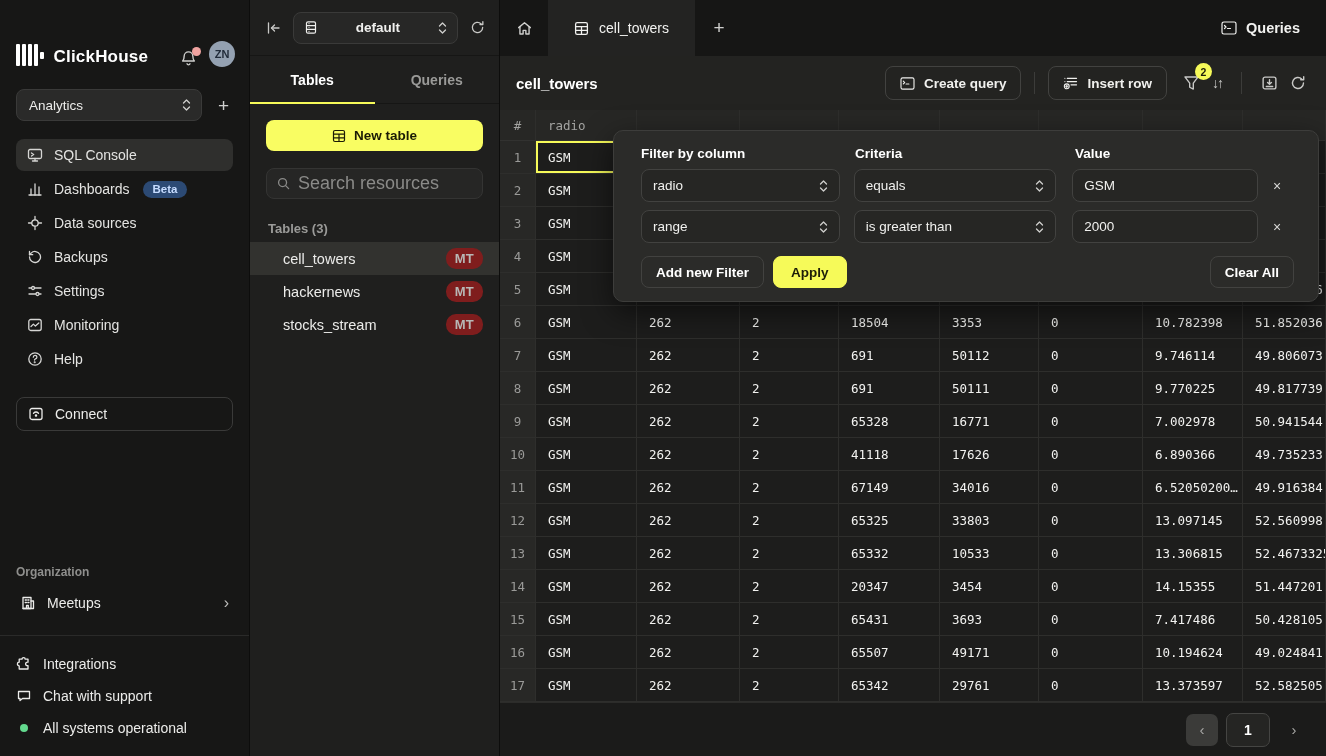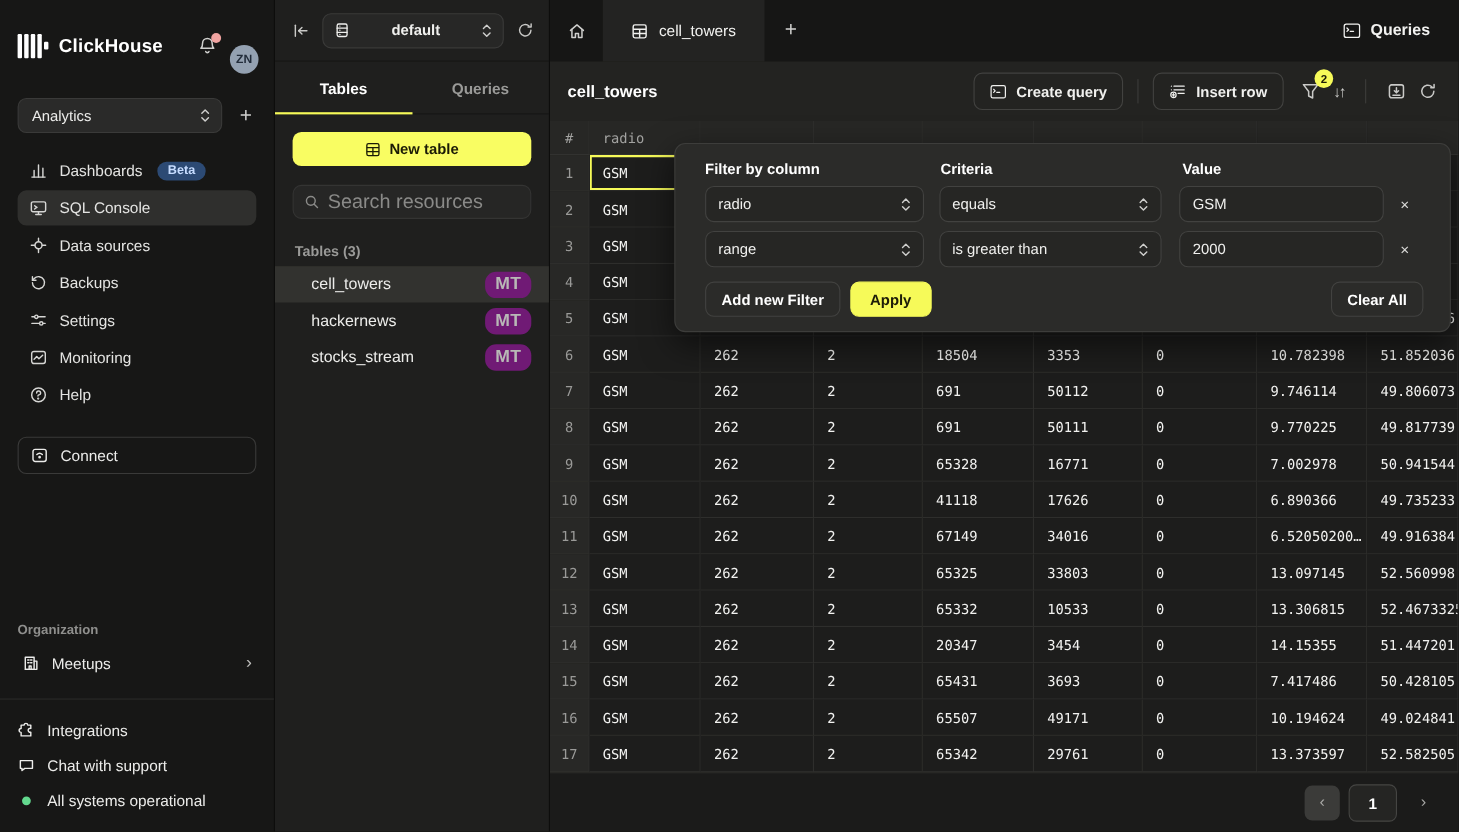--- a/index.html
+++ b/index.html
@@ -9,21 +9,21 @@
     background:#141413; color:#e8e8e6; font-size:14px;
     display:flex; position:relative;
   }
   svg { display:block; }
 
   
   .sidebar {
     width:250px; min-width:250px; background:#171716;
     display:flex; flex-direction:column; border-right:1px solid #0d0d0c;
   }
-  .brand-row { display:flex; align-items:center; padding:16px 14px 14px 16px; }
+  .brand-row { display:flex; align-items:flex-end; padding:16px 14px 14px 16px; }
   .logo { display:flex; align-items:center; gap:2.5px; height:24px; margin-right:10px; }
   .logo .bar { width:3.5px; height:22px; background:#fff; border-radius:1px; }
   .logo .nub { width:3.5px; height:7px; background:#fff; border-radius:1px; }
   .brand-name { font-size:17px; font-weight:700; letter-spacing:.2px; color:#fff; flex:1; }
   .bell-wrap { position:relative; margin-right:12px; color:#cfcfcd; }
   .bell-dot { position:absolute; top:-3px; right:-4px; width:9px; height:9px; border-radius:50%; background:#f0a3a0; }
   .avatar { width:26px; height:26px; border-radius:50%; background:#94a1b1; color:#222c3a;
     font-size:11px; font-weight:700; display:flex; align-items:center; justify-content:center;margin-top:25px; }
 
   .workspace-row { display:flex; align-items:center; gap:12px; padding:8px 16px 14px 16px; }
@@ -78,22 +78,22 @@
   .search-box { margin-top:17px; height:31px; background:#262625; border:1px solid #343433; border-radius:8px;
     display:flex; align-items:center; gap:8px; padding:0 10px; color:#8a8a88; }
   .search-box input { background:transparent; border:none; outline:none; color:#e8e8e6;
     font-size:18px; width:100%; font-family:inherit; }
   .search-box input::placeholder { color:#8a8a88; }
   .tables-label { margin:22px 0 6px 2px; color:#9a9a98; font-size:13px; font-weight:600; }
   .table-list { display:flex; flex-direction:column; margin:0 -16px; }
   .table-item { display:flex; align-items:center; height:33px; padding:0 16px 0 33px;
     color:#ececea; font-size:14.5px; cursor:pointer; }
   .table-item.active { background:#32322f; }
-  .mt-badge { margin-left:auto; background:#701a75; color:#b8b8b6; border-radius:10px;
-    font-size:16px; font-weight:700; padding:3px 9px; letter-spacing:.3px; }
+  .mt-badge { margin-left:auto; background:#7f1d1d; color:#b8b8b6; border-radius:10px;
+    font-size:13px; font-weight:700; padding:3px 9px; letter-spacing:.3px; }
 
   
   .main { flex:1; display:flex; flex-direction:column; background:#1c1c1b; min-width:0; }
   .tabbar { height:56px; background:#161615; display:flex; align-items:stretch; }
   .home-btn { width:48px; display:flex; align-items:center; justify-content:center; color:#cfcfcd; cursor:pointer; }
   .doc-tab { background:#232322; display:flex; align-items:center; gap:10px; padding:0 26px;
     font-size:14px; color:#f2f2f0; cursor:pointer; }
   .tab-plus { width:48px; display:flex; align-items:center; justify-content:center;
     color:#cfcfcd; font-size:19px; cursor:pointer; }
   .tabbar-spacer { flex:1; }
@@ -200,39 +200,39 @@
         <svg width="9" height="14" viewBox="0 0 9 14" fill="none" stroke="currentColor" stroke-width="1.3" stroke-linecap="round" stroke-linejoin="round">
             <path d="M1.5 5 4.5 2l3 3"></path>
             <path d="M1.5 9l3 3 3-3"></path>
           </svg>
       </span>
     </div>
     <div class="plus-btn">+</div>
   </div>
 
   <nav class="nav">
-    <div class="nav-item">
-      <span class="ic">
-        <svg width="16" height="16" viewBox="0 0 16 16" fill="none" stroke="currentColor" stroke-width="1.3" stroke-linecap="round">
-            <path d="M2 14h12"></path>
-            <path d="M4 14V8M8 14V3M12 14V6"></path>
-          </svg>
-      </span>
-      <span>Dashboards</span>
-      <span class="badge-beta">Beta</span>
-    </div>
     <div class="nav-item active">
       <span class="ic">
         <svg width="16" height="16" viewBox="0 0 16 16" fill="none" stroke="currentColor" stroke-width="1.3" stroke-linecap="round">
             <rect x="1.5" y="2.5" width="13" height="9" rx="1.5"></rect>
             <path d="M8 11.5v2.5M5.5 14h5"></path>
             <path d="M4.5 6l2 1.5-2 1.5"></path>
           </svg>
       </span>
       <span>SQL Console</span>
+    </div>
+    <div class="nav-item">
+      <span class="ic">
+        <svg width="16" height="16" viewBox="0 0 16 16" fill="none" stroke="currentColor" stroke-width="1.3" stroke-linecap="round">
+            <path d="M2 14h12"></path>
+            <path d="M4 14V8M8 14V3M12 14V6"></path>
+          </svg>
+      </span>
+      <span>Dashboards</span>
+      <span class="badge-beta">Beta</span>
     </div>
     <div class="nav-item">
       <span class="ic">
         <svg width="16" height="16" viewBox="0 0 16 16" fill="none" stroke="currentColor" stroke-width="1.3" stroke-linecap="round">
             <circle cx="8" cy="8" r="3.2"></circle>
             <path d="M8 1.5v3M8 11.5v3M1.5 8h3M11.5 8h3"></path>
           </svg>
       </span>
       <span>Data sources</span>
     </div>

